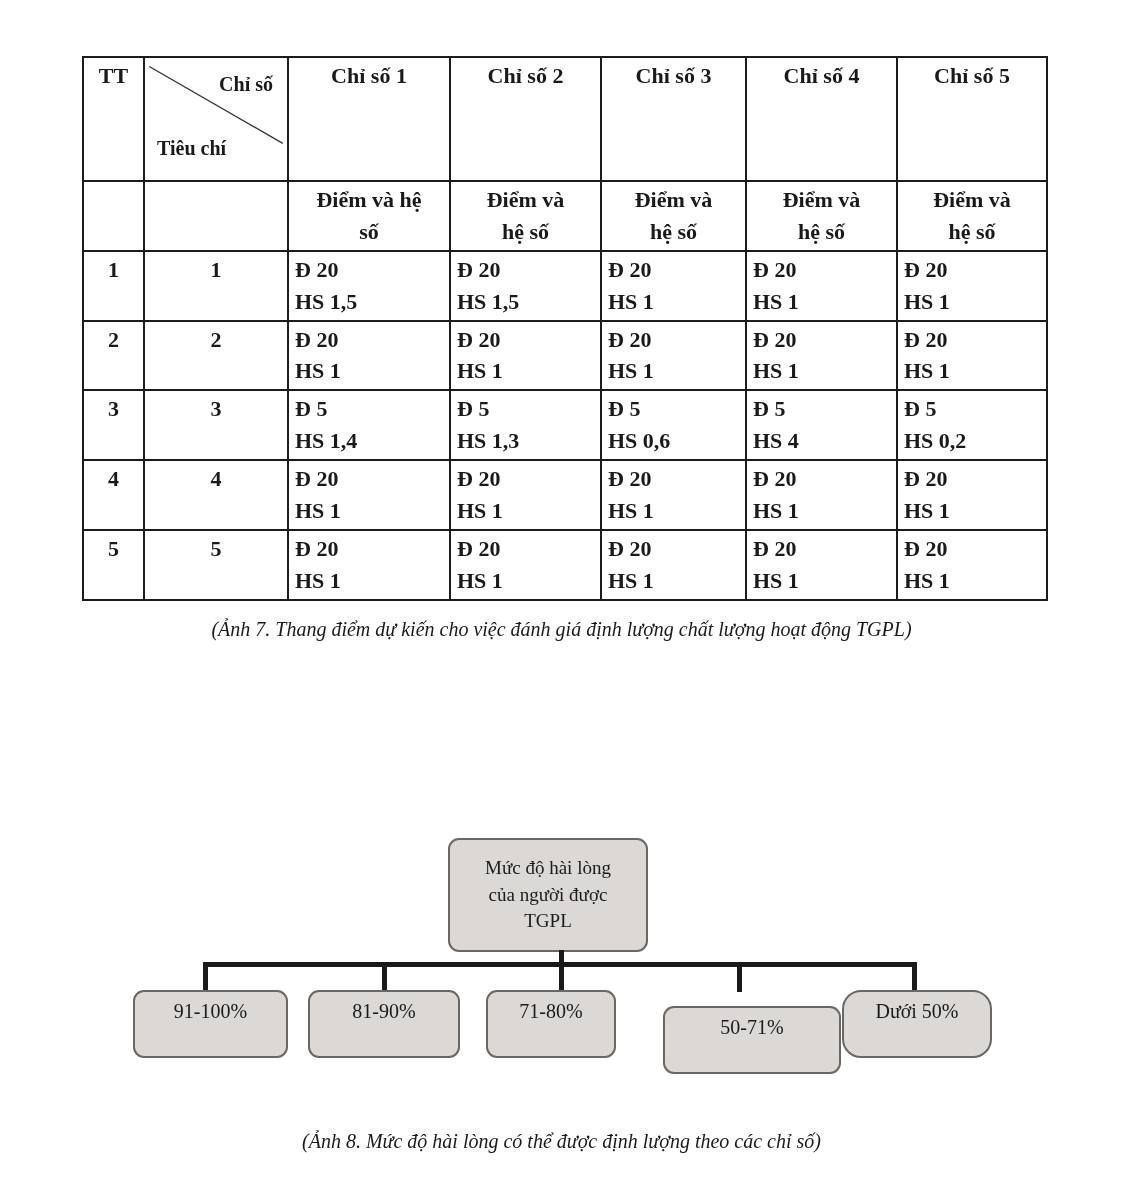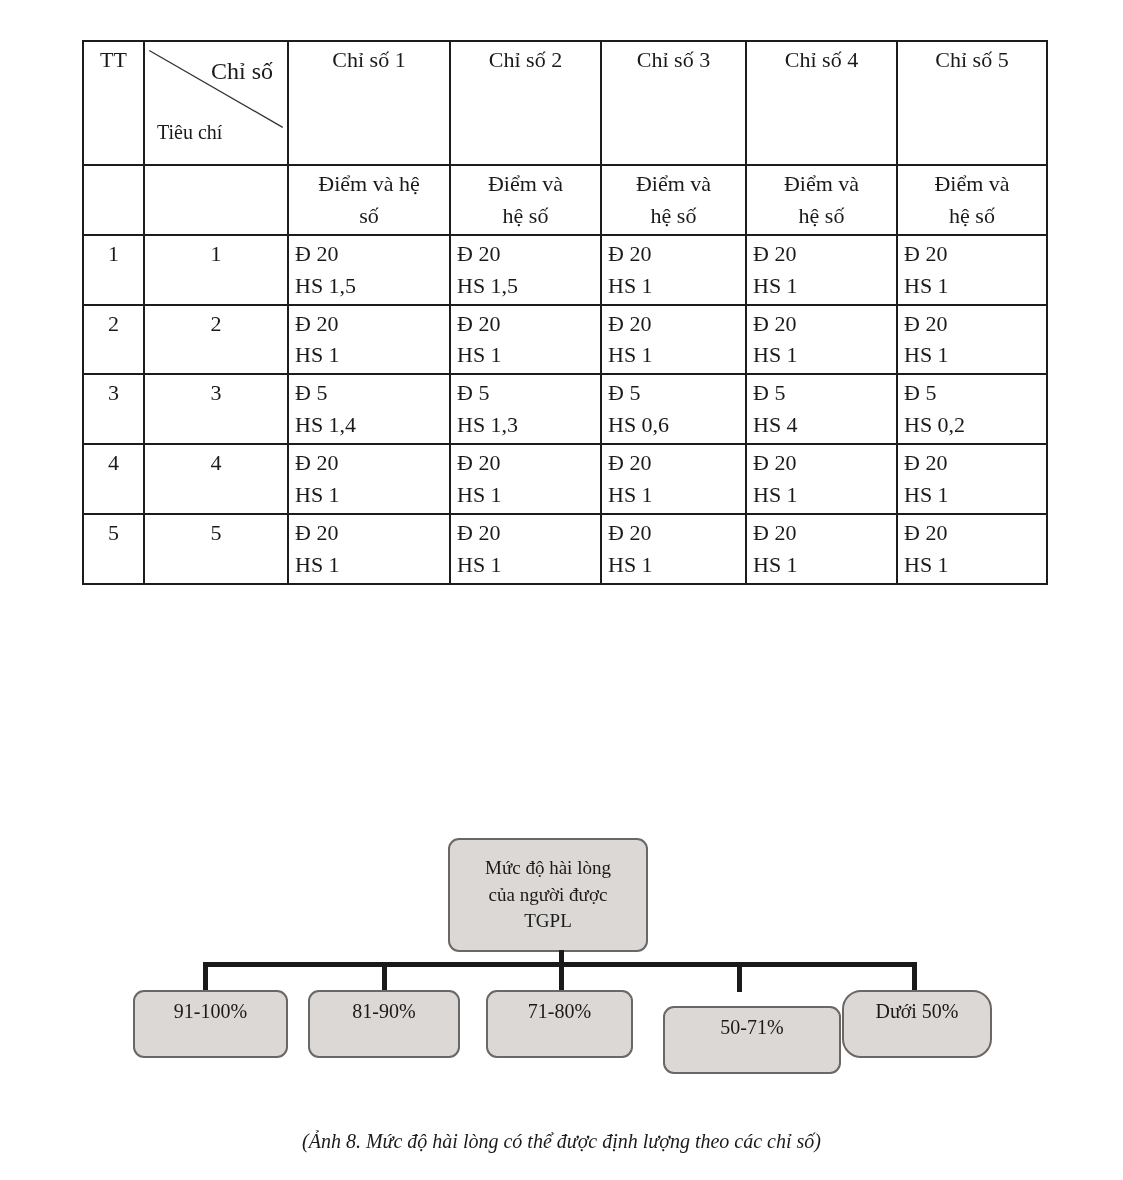--- a/index.html
+++ b/index.html
@@ -14,39 +14,39 @@
   .page{
     position:relative;
     width:1123px;height:1180px;
     background:#ffffff;
     font-family:"Liberation Serif", serif;
     color:var(--text);
     overflow:hidden;
   }
 
   
-  .tbl-wrap{position:absolute;left:82px;top:40px;}
+  .tbl-wrap{position:absolute;left:82px;top:56px;font-weight:bold;}
   table.scoring{
     border-collapse:collapse;
     table-layout:fixed;
     width:964px;
   }
   table.scoring td{
     border:2px solid var(--table-border);
     font-size:22px;
     line-height:1.45;
     padding:2px 6px;
     vertical-align:top;
     overflow:hidden;
   }
   td.c-tt{ text-align:center; padding-top:24px; }
   td.c-head{ text-align:center; padding-top:16px; }
   td.c-diag{ position:relative; padding:0; }
   .diag-svg{ position:absolute; left:0; top:0; width:100%; height:100%; }
-  .diag-top{ position:absolute; top:12px; right:14px; font-size:24px; }
+  .diag-top{ position:absolute; top:12px; right:14px; font-size:20px; }
   .diag-bottom{ position:absolute; top:76px; left:12px; font-size:20px; }
   td.c-sub{ text-align:center; vertical-align:middle; white-space:pre-line; font-size:22px; padding:2px 4px;margin-top:48px; }
   td.c-num{ text-align:center; vertical-align:middle; font-size:22px; }
   td.c-val{ white-space:pre-line; padding:4px 6px 4px 14px; font-size:22px; line-height:1.5;margin-left:9px; }
 
   
   .caption{
     position:absolute; left:0; width:100%;
     text-align:center;
     font-style:italic;
@@ -68,21 +68,21 @@
   }
   .node-root{
     left:448px; top:838px; width:200px; height:114px;
     display:flex; align-items:center; justify-content:center;
     line-height:1.4;
     font-size:19px;
   }
   .node-child{ height:68px; padding-top:8px; }
   .child-0{ left:133px; top:990px; width:155px; }
   .child-1{ left:308px; top:990px; width:152px; }
-  .child-2{ left:486px; top:990px; width:147px; }
+  .child-2{ left:486px; top:990px; width:130px; }
   .child-3{ left:663px; top:1006px; width:178px; }
   .child-4{ left:842px; top:990px; width:150px;border-radius:19px; }
 
   .conn{ position:absolute; background:var(--line); }
   .stem{ left:559px; top:950px; width:5px; height:16px; }
   .bus{ left:203px; top:962px; width:714px; height:5px; }
   .drop{ width:5px; top:962px; height:30px; }
   .drop-0{ left:203px; }
   .drop-1{ left:382px; }
   .drop-2{ left:559px; }
@@ -202,20 +202,21 @@
 HS 1</td>
           <td class="c-val">Đ 20
 HS 1</td>
           <td class="c-val">Đ 20
 HS 1</td>
         </tr>
       </tbody>
     </table>
   </div>
 
+  <div class="caption caption-1">(Ảnh 7. Thang điểm dự kiến cho việc đánh giá định lượng chất lượng hoạt động TGPL)</div>
 
   <div class="diagram">
     <div class="node node-root">Mức độ hài lòng
 của người được
 TGPL</div>
 
     <div class="conn stem"></div>
     <div class="conn bus"></div>
     <div class="conn drop drop-0"></div>
     <div class="conn drop drop-1"></div>

